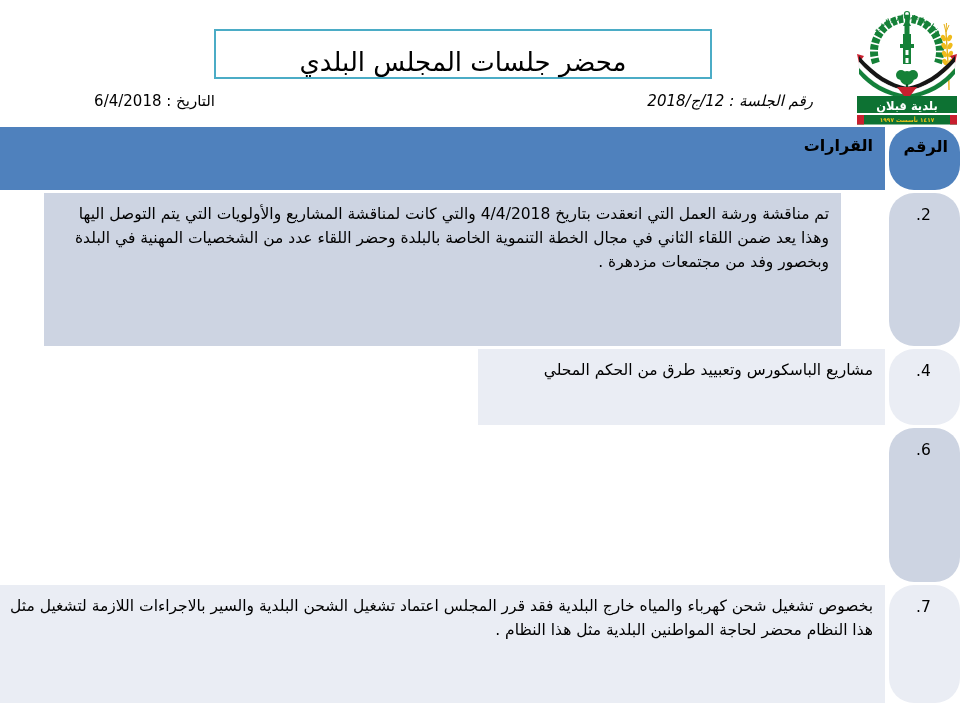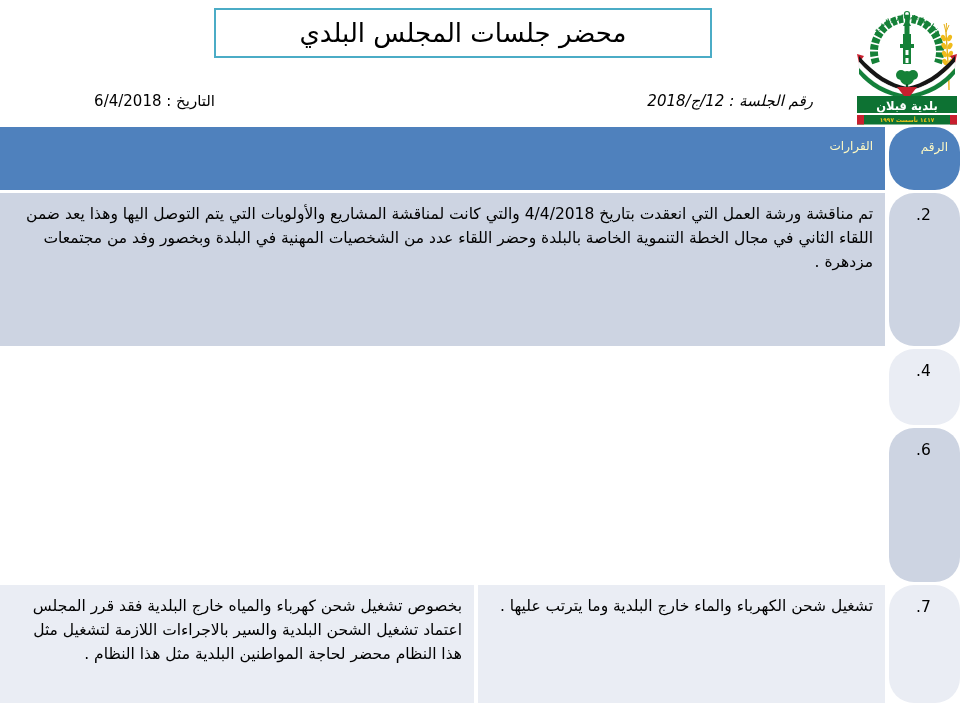--- a/index.html
+++ b/index.html
@@ -16,24 +16,24 @@
   html,body{width:960px;height:703px;}
   body{
     position:relative;
     background:#ffffff;
     font-family:"DejaVu Sans", sans-serif;
     color:#111;
     overflow:hidden;
   }
   .title-box{
     position:absolute;
-    left:214px; top:8px;
+    left:214px; top:29px;
     width:498px; height:50px;
     border:2px solid var(--title_border);
-    display:flex; align-items:center; justify-content:center;
+    display:flex; align-items:flex-end; justify-content:center;
   }
   .title-box h1{
     font-size:26px; font-weight:400; color:#000;
     direction:rtl; white-space:nowrap;
   }
   .logo{
     position:absolute; top:0; right:1px;
     width:104px; height:127px;
   }
   .meta{
@@ -60,24 +60,24 @@
     padding:9px 12px 8px 10px;
     font-size:15.5px; line-height:24px;
     text-align:right;
     color:#000;
   }
   .col-number{ flex:0 0 71px; }
   .col-agenda{ flex:0 0 407px; }
   .col-decisions{ flex:1 1 auto; }
   .head .cell{
     background:var(--accent_header);
-    color:#fef9c3; font-weight:normal; font-size:12px;
+    color:#000000; font-weight:bold; font-size:16px;
     line-height:20px;
   }
-  .band-a .cell{ background:var(--band_dark); }
+  .band-a .cell{ background:var(--band_dark);margin-left:44px; }
   .band-b .cell{ background:var(--band_light); }
   .cell.num{ text-align:center; padding-top:10px;border-radius:25px; }
   .h-header{ height:63px; }
   .h-r1{ height:153px; }
   .h-r2{ height:76px; }
   .h-r3{ height:154px; }
 </style>
 </head>
 <body>
 
@@ -168,25 +168,25 @@
     <div class="cell col-decisions">القرارات</div>
   </div>
 
   <div class="t-row band-a h-r1">
     <div class="cell num col-number">2.</div>
     <div class="cell col-decisions">تم مناقشة ورشة العمل التي انعقدت بتاريخ 4/4/2018 والتي كانت لمناقشة المشاريع والأولويات التي يتم التوصل اليها وهذا يعد ضمن اللقاء الثاني في مجال الخطة التنموية الخاصة بالبلدة وحضر اللقاء عدد من الشخصيات المهنية في البلدة وبخصور وفد من مجتمعات مزدهرة .</div>
   </div>
 
   <div class="t-row band-b h-r2">
     <div class="cell num col-number">4.</div>
+    <div class="cell col-agenda">مشاريع الباسكورس وتعبييد طرق من الحكم المحلي</div>
   </div>
 
   <div class="t-row band-a h-r3">
     <div class="cell num col-number">6.</div>
   </div>
 
   <div class="t-row band-b grow">
     <div class="cell num col-number">7.</div>
-    <div class="cell col-agenda">تشغيل شحن الكهرباء والماء خارج البلدية وما يترتب عليها .</div>
     <div class="cell col-decisions">بخصوص تشغيل شحن كهرباء والمياه خارج البلدية فقد قرر المجلس اعتماد تشغيل الشحن البلدية والسير بالاجراءات اللازمة لتشغيل مثل هذا النظام محضر لحاجة المواطنين البلدية مثل هذا النظام .</div>
   </div>
 
 </div>
 
 </body></html>

